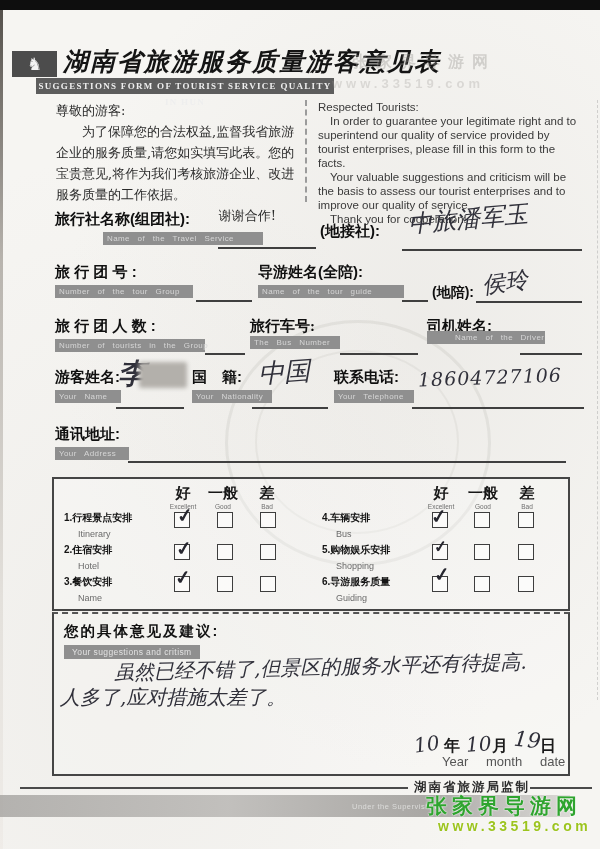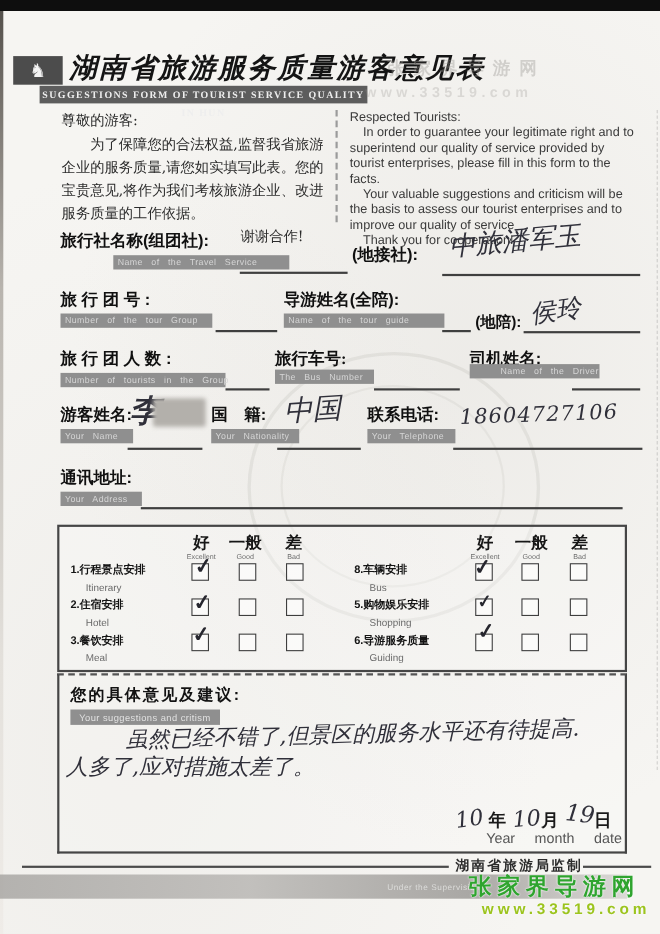--- a/index.html
+++ b/index.html
@@ -182,28 +182,28 @@
 
     <div class="rowlbl" style="left:10px;top:64px;">2.住宿安排</div>
     <div class="rowen" style="left:24px;top:82px;">Hotel</div>
     <div class="cb" style="left:120px;top:65px;">
         <span class="check" style="left:1px;top:-4px;">✓</span>
       </div>
     <div class="cb" style="left:163px;top:65px;"></div>
     <div class="cb" style="left:206px;top:65px;"></div>
 
     <div class="rowlbl" style="left:10px;top:96px;">3.餐饮安排</div>
-    <div class="rowen" style="left:24px;top:114px;">Meal</div>
+    <div class="rowen" style="left:24px;top:114px;">Name</div>
     <div class="cb" style="left:120px;top:97px;">
         <span class="check" style="left:0px;top:-7px;">✓</span>
       </div>
     <div class="cb" style="left:163px;top:97px;"></div>
     <div class="cb" style="left:206px;top:97px;"></div>
 
-    <div class="rowlbl" style="left:268px;top:32px;">8.车辆安排</div>
+    <div class="rowlbl" style="left:268px;top:32px;">4.车辆安排</div>
     <div class="rowen" style="left:282px;top:50px;">Bus</div>
     <div class="cb" style="left:378px;top:33px;">
         <span class="check" style="left:-2px;top:-4px;">✓</span>
       </div>
     <div class="cb" style="left:420px;top:33px;"></div>
     <div class="cb" style="left:464px;top:33px;"></div>
 
     <div class="rowlbl" style="left:268px;top:64px;">5.购物娱乐安排</div>
     <div class="rowen" style="left:282px;top:82px;">Shopping</div>
     <div class="cb" style="left:378px;top:65px;">

